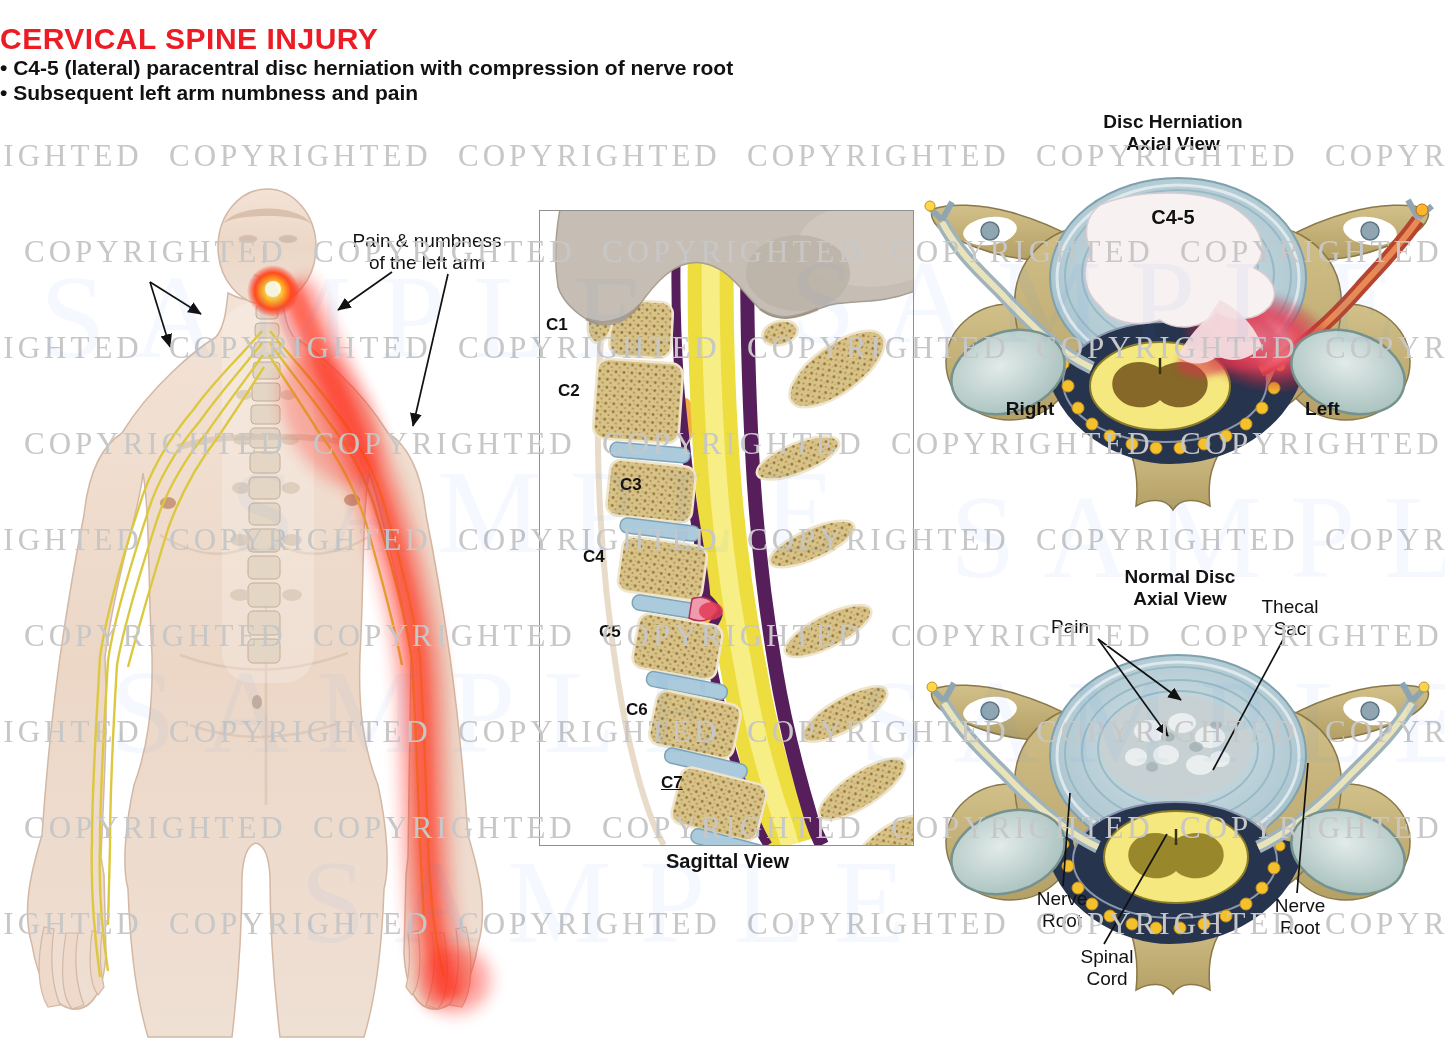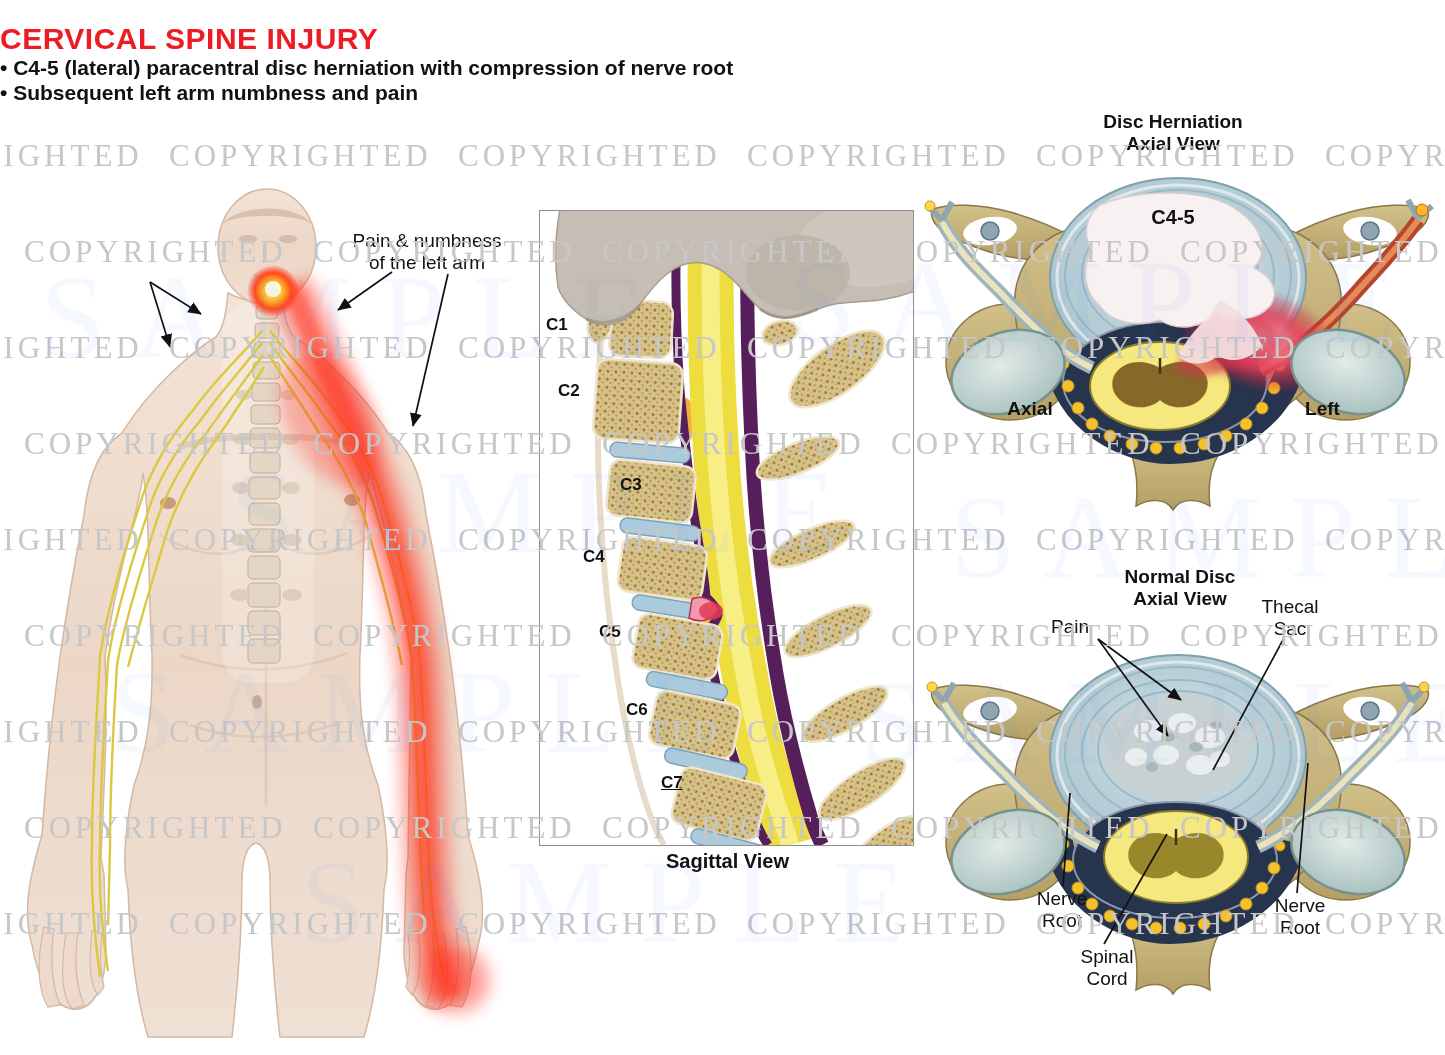--- a/index.html
+++ b/index.html
@@ -335,21 +335,21 @@
       <path d="M300,140 C320,150 336,168 342,186 C330,200 312,204 298,196 C286,206 268,206 258,196 C266,180 278,166 288,158 Z" fill="#f3dde0" opacity="0.95"></path>
     </g>
 
     <ellipse cx="88" cy="212" rx="58" ry="40" fill="url(#facetg)" stroke="#76928e" stroke-width="2.5" transform="rotate(-18 88 212)"></ellipse>
     <ellipse cx="428" cy="212" rx="58" ry="40" fill="url(#facetg)" stroke="#76928e" stroke-width="2.5" transform="rotate(18 428 212)"></ellipse>
   </svg>
 
   <div class="lbl bold" style="left:1073px;top:111px;width:200px;">Disc Herniation
 Axial View</div>
   <div class="lbl bold" style="left:1128px;top:206px;width:90px;font-size:20px;">C4-5</div>
-  <div class="lbl bold" style="left:985px;top:398px;width:90px;">Axial</div>
+  <div class="lbl bold" style="left:985px;top:398px;width:90px;">Right</div>
   <div class="lbl bold" style="left:1280px;top:398px;width:85px;">Left</div>
 
   <svg class="illu" style="left:920px;top:635px;" width="520" height="370" viewBox="0 0 520 370">
     <g stroke="#8a7848" stroke-width="1.5">
       <path fill="url(#boneg)" d="M150,100 C110,111 70,101 30,81 C16,73 8,62 13,54 C30,48 60,49 90,57 C116,64 140,75 156,84 Z"></path>
       <path fill="url(#boneg)" d="M370,100 C410,111 450,101 490,81 C504,73 512,62 507,54 C490,48 460,49 430,57 C404,64 380,75 364,84 Z"></path>
       <ellipse cx="90" cy="207" rx="64" ry="58" fill="url(#boneg)"></ellipse>
       <ellipse cx="426" cy="207" rx="64" ry="58" fill="url(#boneg)"></ellipse>
       <path fill="url(#boneg)" d="M258,65 C200,63 160,67 135,80 C105,97 92,125 95,157 C97,191 115,221 142,245 C175,273 215,285 258,287 C301,285 341,273 374,245 C401,221 419,191 421,157 C424,125 411,97 381,80 C356,67 316,63 258,65 Z"></path>
       <path fill="url(#boneg)" d="M205,281 C215,305 219,327 216,355 C230,347 246,347 253,359 C260,347 276,347 290,355 C287,327 291,305 311,281 C276,297 240,297 205,281 Z"></path>

